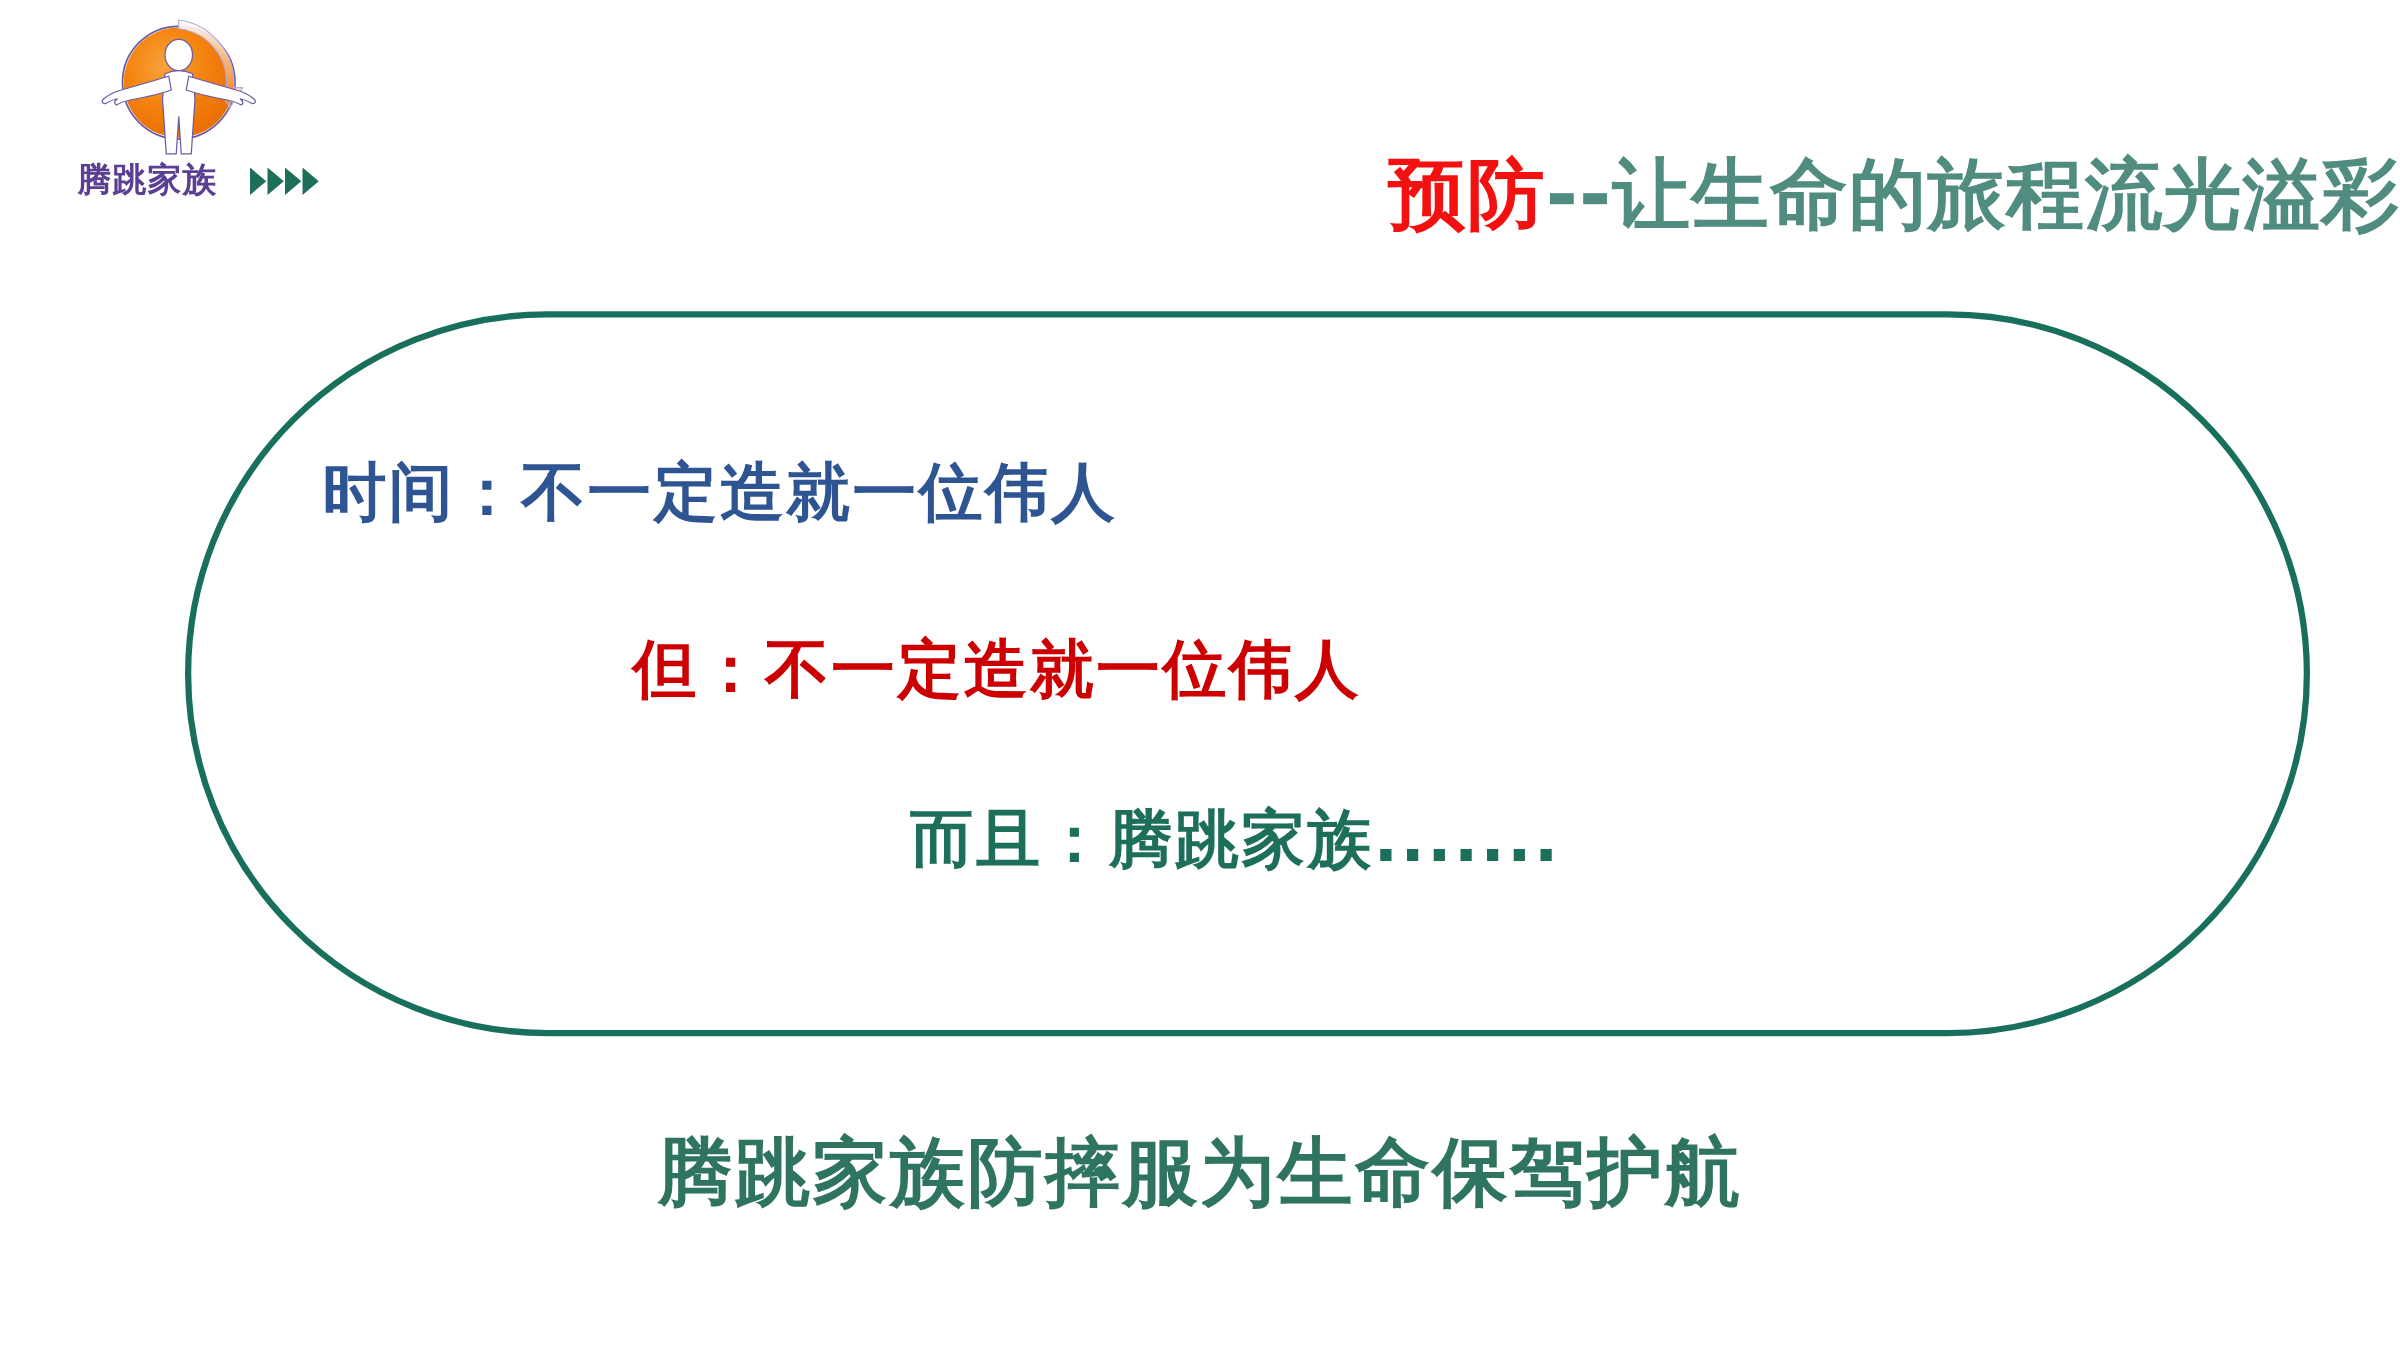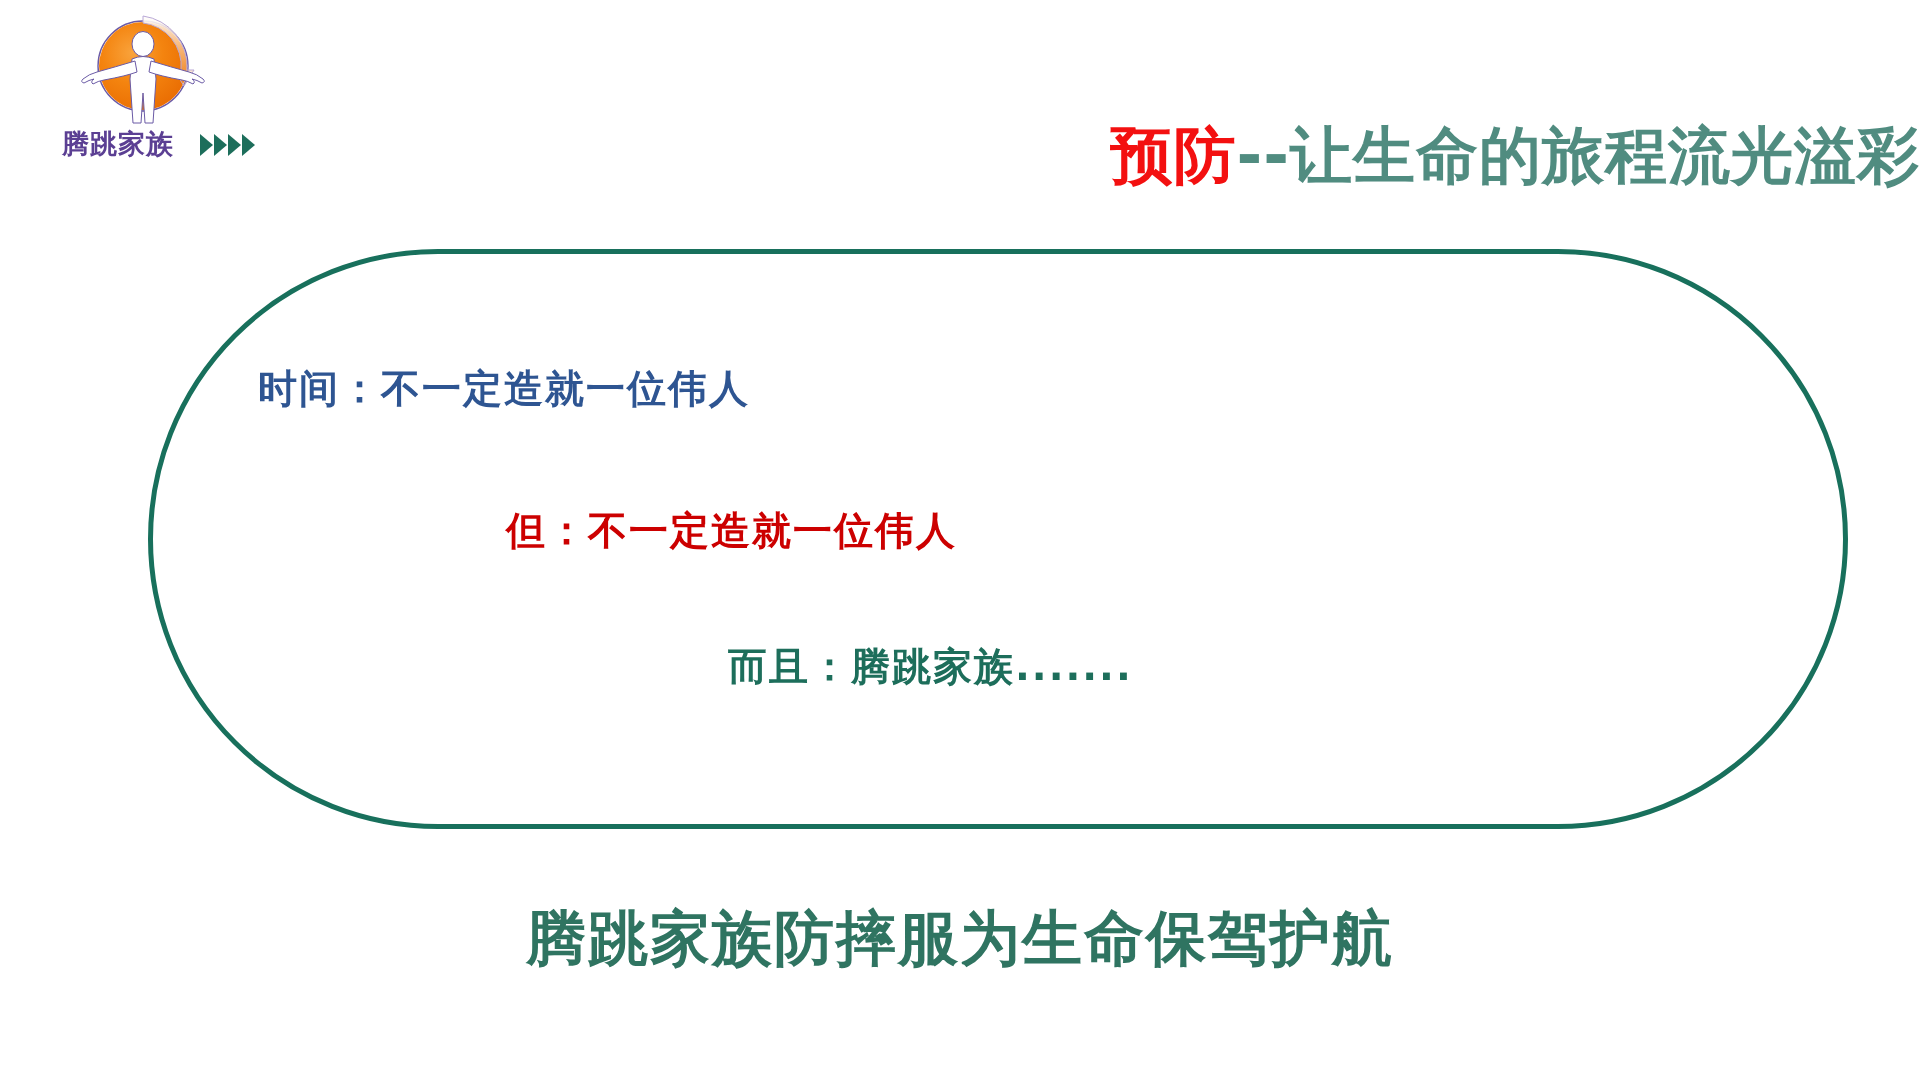--- a/index.html
+++ b/index.html
@@ -97,21 +97,21 @@
   
   #quote-lines {
     position: absolute;
     left: 148px;
     top: 249px;
     width: 1700px;
     height: 580px;
   }
   .qline {
     position: absolute;
-    font-size: 39px;
+    font-size: 51px;
     font-weight: 700;
     white-space: nowrap;
     letter-spacing: 2px;
     line-height: 1;
   }
   #qline-1 {
     left: 110px;
     top: 120px;
     color: #2e5592;
   }

